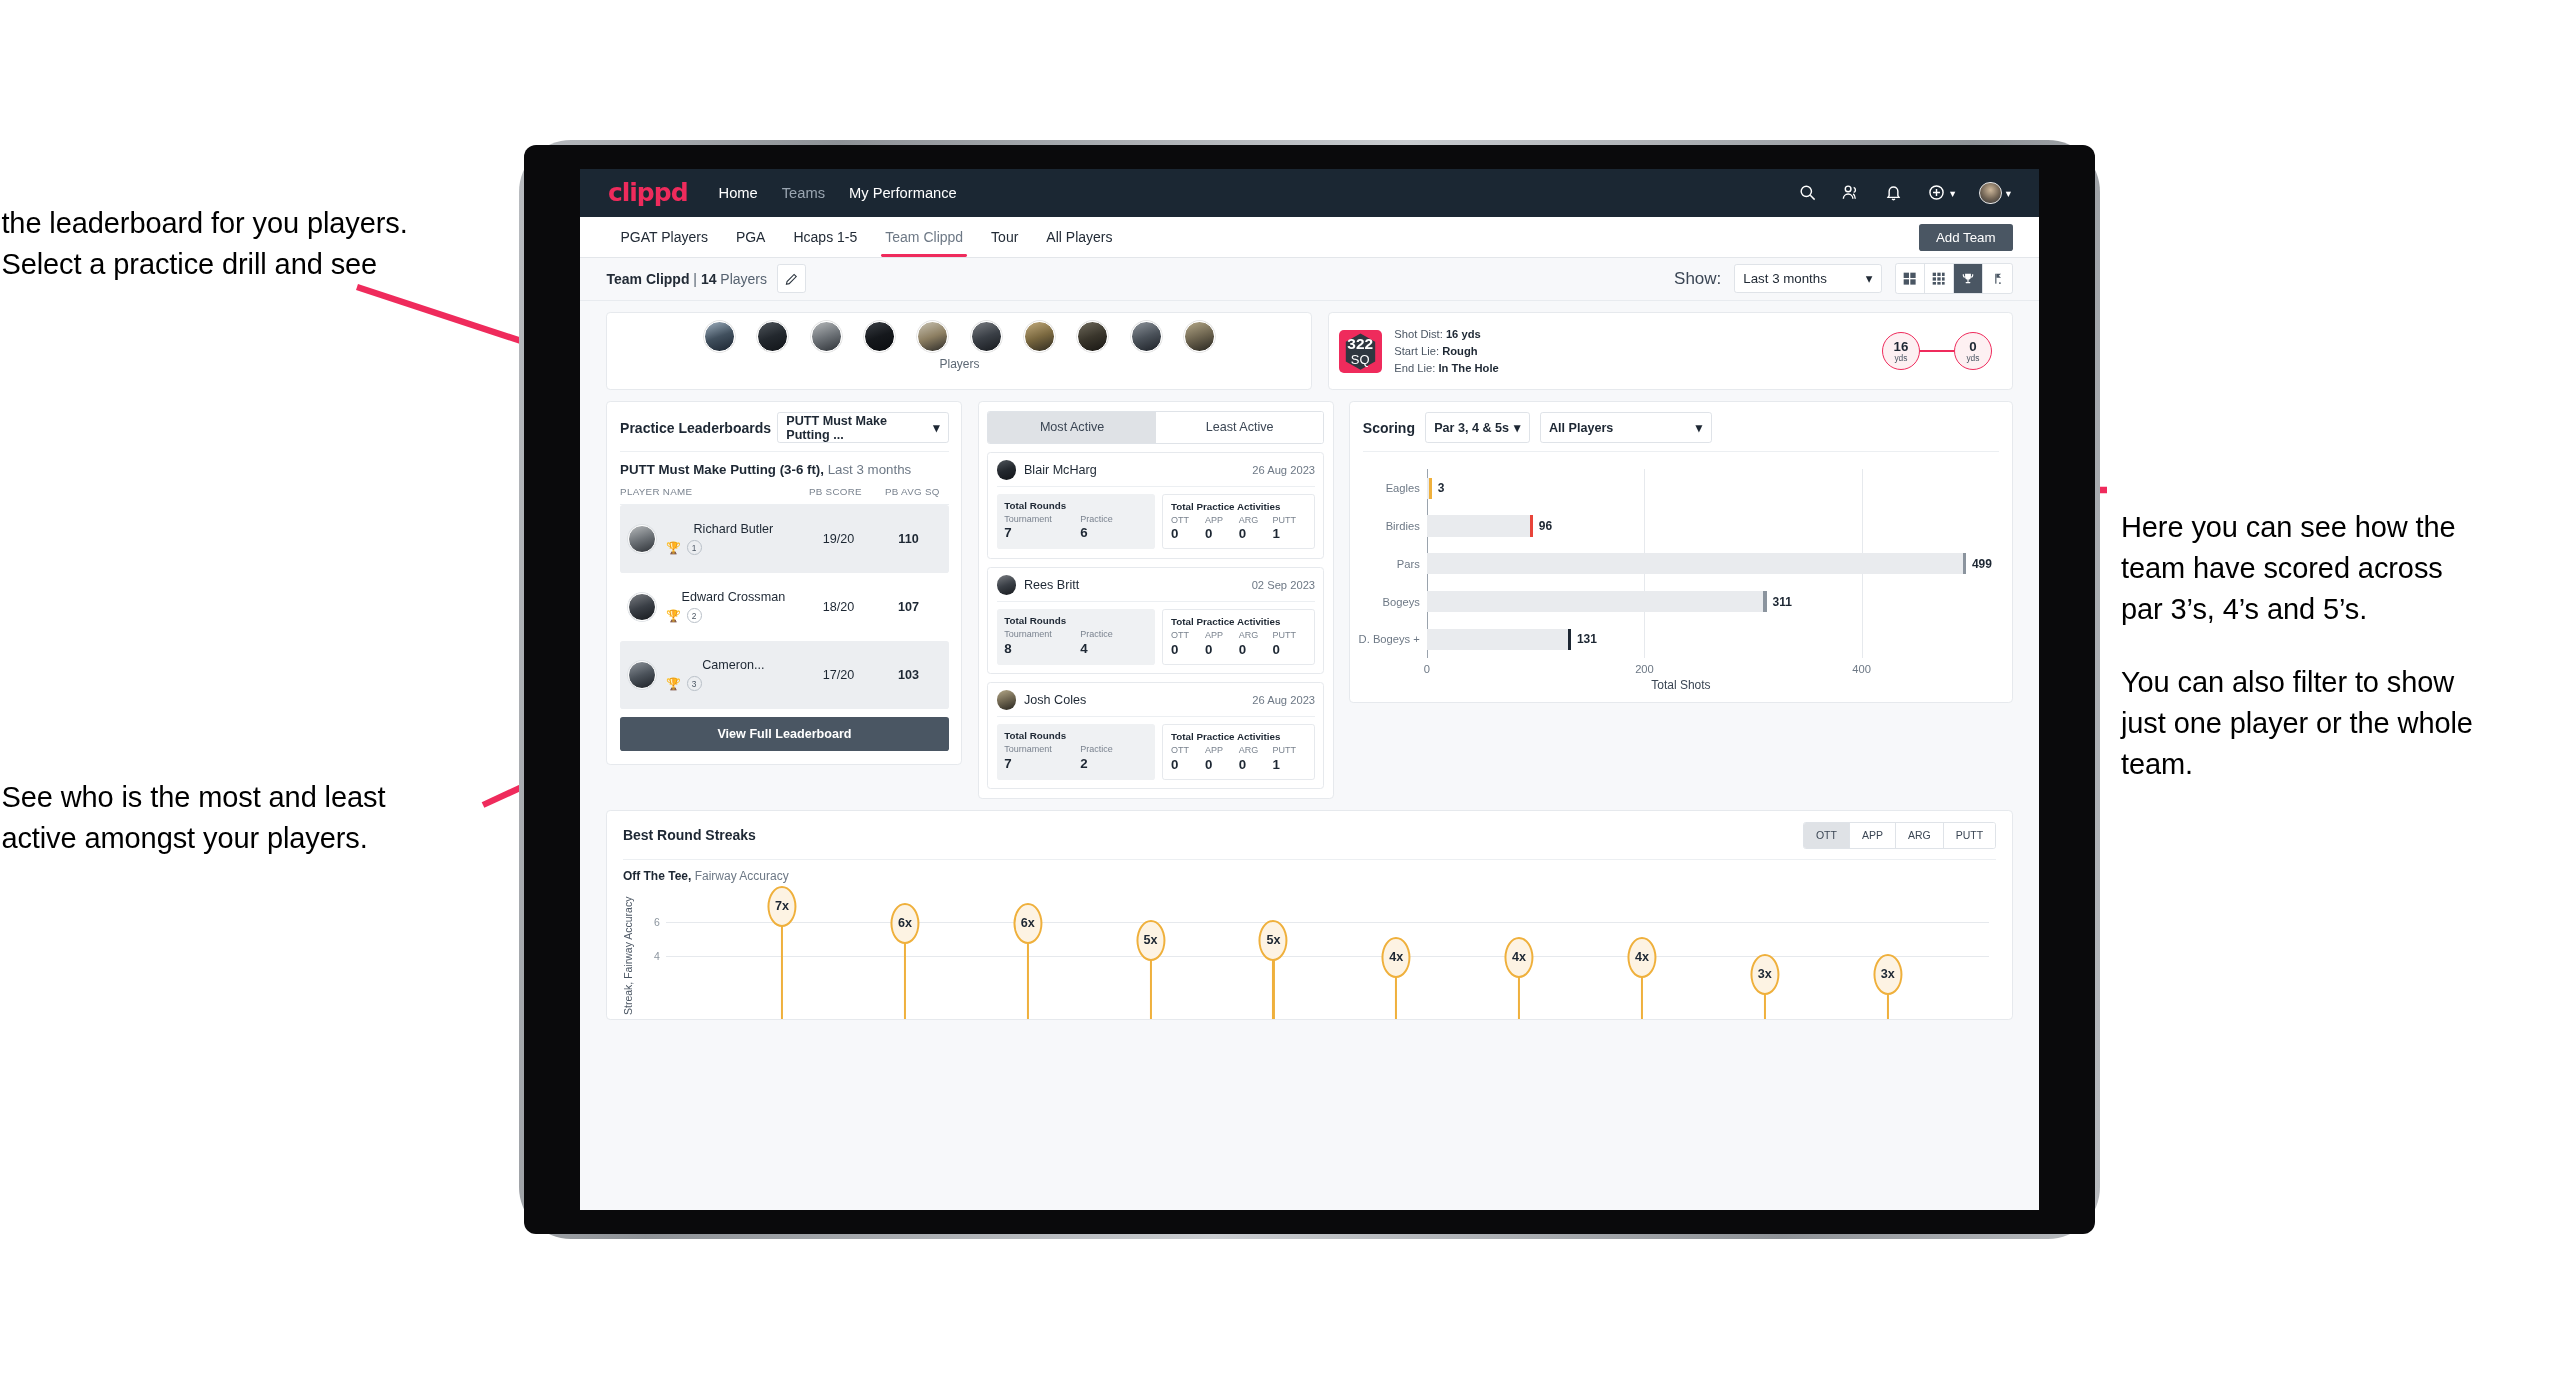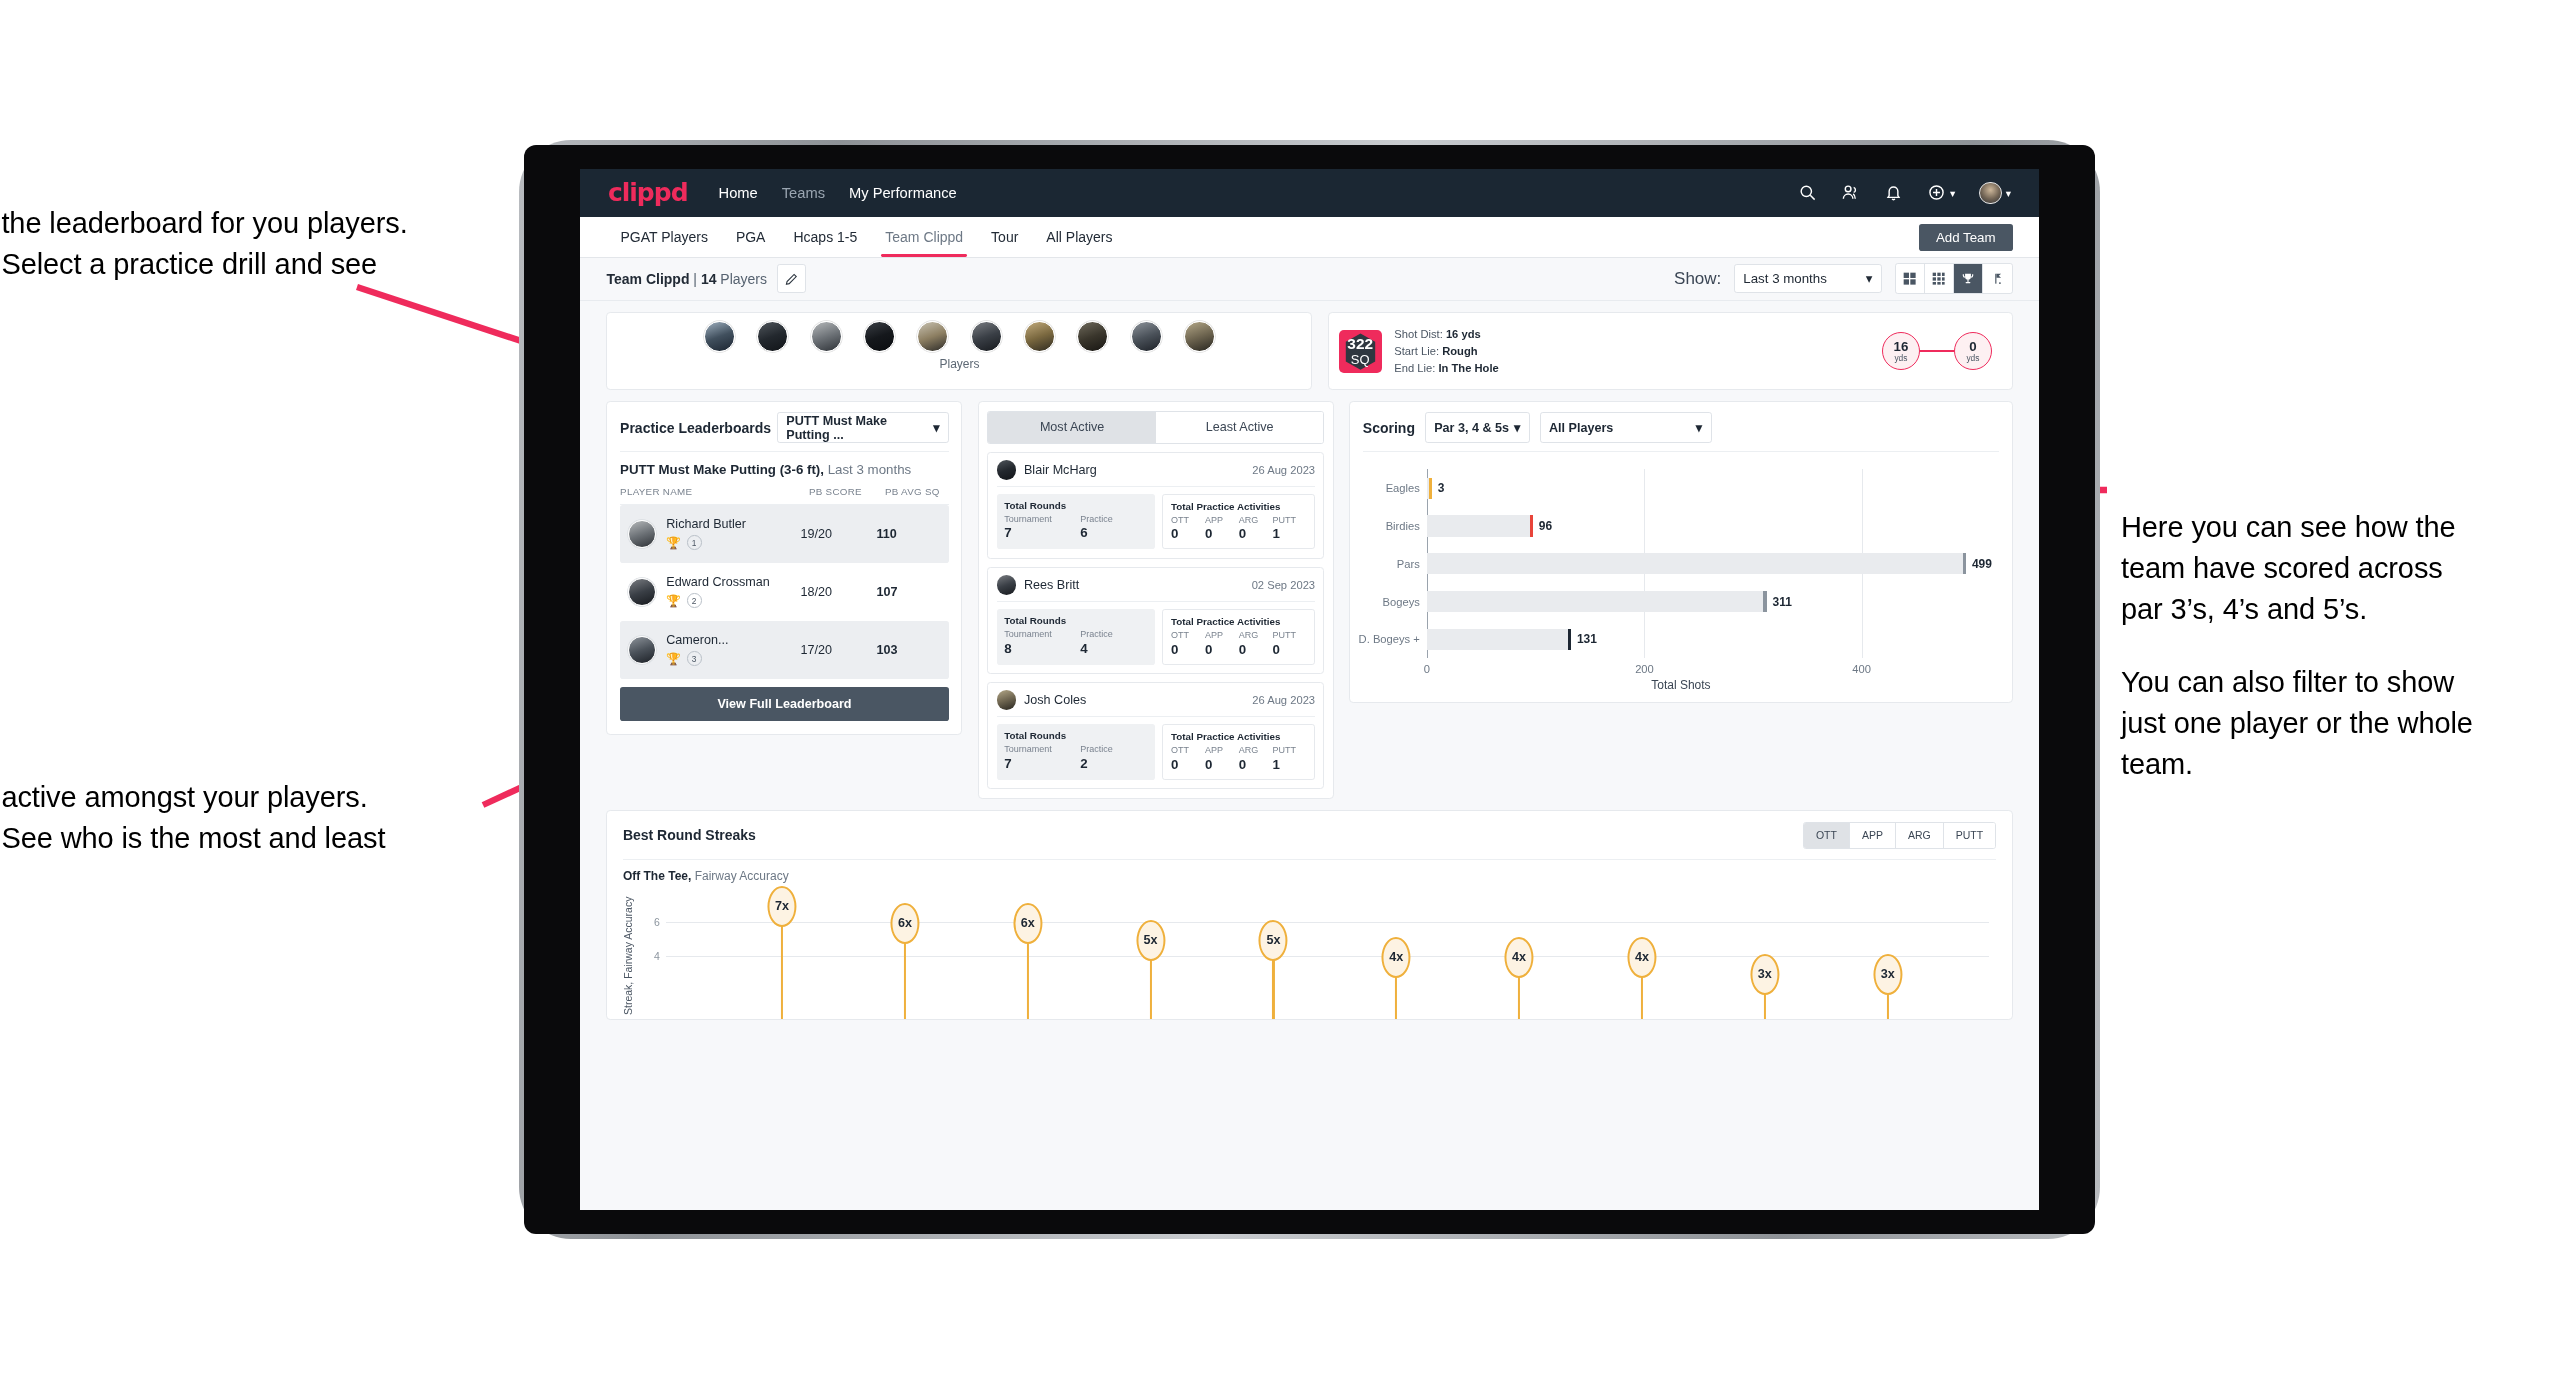--- a/index.html
+++ b/index.html
@@ -181,21 +181,21 @@
     display:flex; align-items:center; justify-content:space-between; padding: 0 8.4px;
     font-size: 12.6px; font-weight:700; color:#1d2733;
   }
   .hr { border-top: 0.7px solid #eceff2; }
   #lb-sub { font-size: 13.3px; color:#6d7885; padding: 9.8px 0 8.4px; }
   #lb-sub b { color:#1d2733; font-weight:700; }
   #lb-cols { display:flex; font-size: 9.8px; color:#7a838f; letter-spacing: 0.3px; padding-bottom: 7px; border-bottom: 0.7px solid #eceff2; }
   .c-name { flex: 1; }
   .c-sc { width: 76px; }
   .c-avg { width: 64px; }
-  .lb-row { display:flex; align-items:center; height: 58px; padding: 0 8.4px; border-radius: 2.8px; }
+  .lb-row { display:flex; align-items:center; height: 68px; padding: 0 8.4px; border-radius: 2.8px; text-align: center; }
   .lb-row.alt { background:#eceef1; }
   .lb-av { width: 28px; height:28px; border-radius: 50%; border:1.4px solid #fff; box-shadow: 0 0 0 0.7px #d8dce0; flex:0 0 auto; margin-right: 9.8px; }
   .lb-nm { flex:1; }
   .lb-nm .n { font-size: 12.6px; color:#1d2733; line-height:1.2; }
   .lb-badges { display:flex; align-items:center; gap: 5.6px; margin-top: 2.8px; }
   .trophy { font-size: 12px; line-height:1; }
   .rankcirc {
     width: 14.7px; height:14.7px; border-radius:50%; border:0.7px solid #b9c0c8;
     font-size: 8.4px; color:#4b5663; display:flex; align-items:center; justify-content:center;
   }
@@ -280,22 +280,22 @@
   .xcat { position:absolute; bottom:-1.4px; font-size: 9px; color:#6d7885; writing-mode: vertical-rl; transform: translateX(-50%); }
 </style>
 </head>
 <body>
 
 <div class="annot" id="annot-tl">
   <div>the leaderboard for you players.</div>
   <div>Select a practice drill and see</div>
 </div>
 <div class="annot" id="annot-bl">
+  <div>See who is the most and least</div>
   <div>active amongst your players.</div>
-  <div>See who is the most and least</div>
 </div>
 <div class="annot" id="annot-r">
   <p>
     <span>Here you can see how the</span><br>
     <span>team have scored across</span><br>
     <span>par 3’s, 4’s and 5’s.</span>
   </p>
   <p>
     <span>You can also filter to show</span><br>
     <span>just one player or the whole</span><br>

